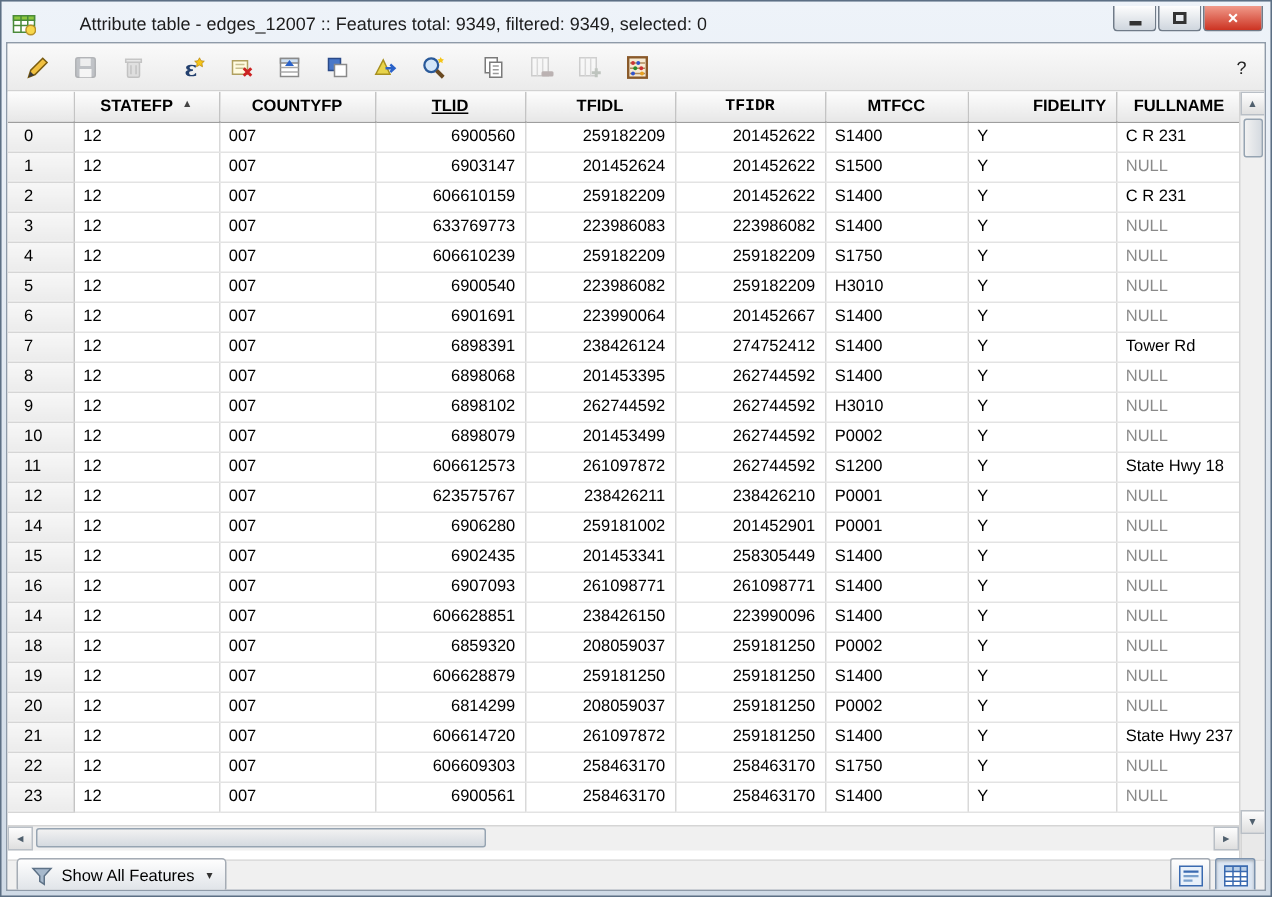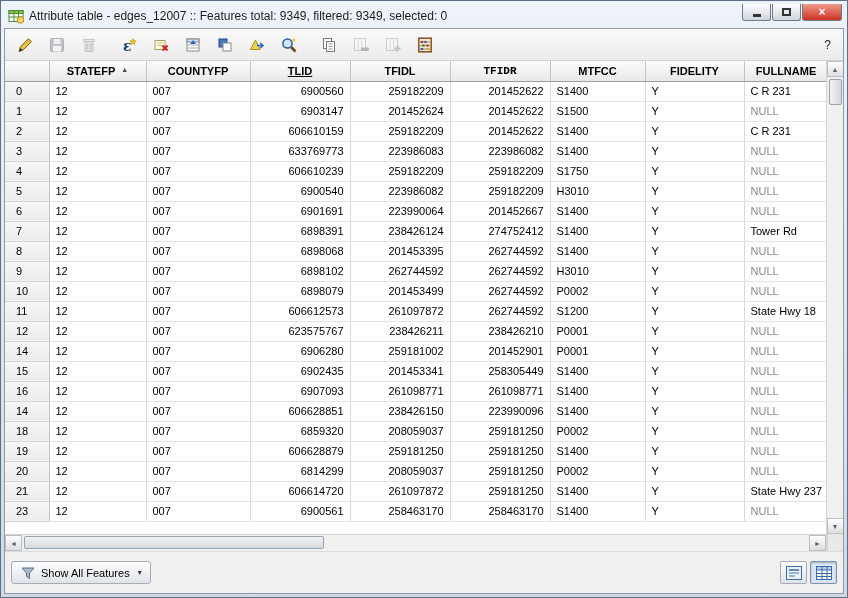--- a/index.html
+++ b/index.html
@@ -5,21 +5,21 @@
   * { box-sizing: border-box; margin: 0; padding: 0; }
   html,body { width:848px; height:598px; overflow:hidden; }
   body { font-family:"Liberation Sans", sans-serif; font-size:11px; color:#000; background:#c8d4e0; }
 
   .window { width:848px; height:598px; background:linear-gradient(#eef3f9,#cfdae6);
             border:1px solid #5c6f84; padding:3px; display:flex; flex-direction:column; }
 
   
   .titlebar { height:24px; display:flex; align-items:center; padding:0 2px 0 4px; }
   .title-icon { width:16px; height:16px; margin-right:5px; flex:0 0 auto; }
-  .title-text { font-size:12px; color:#1c1c1c; white-space:nowrap; overflow:hidden; }
+  .title-text { font-size:12px; color:#1c1c1c; white-space:nowrap; overflow:hidden;margin-left:24px; }
   .win-buttons { margin-left:auto; display:flex; align-items:flex-start; height:100%; padding-top:0; }
   .win-btn { width:29px; height:17px; border:1px solid #707b88; border-top:none; border-radius:0 0 3px 3px;
              background:linear-gradient(#fdfdfd,#cfd6de); display:flex; align-items:center; justify-content:center; margin-left:1px; }
   .win-btn.close { width:40px; background:linear-gradient(#f09a8a,#cc3322); color:#fff; font-weight:bold; font-size:12px; }
   .glyph-min { width:8px; height:3px; background:#333; margin-top:6px; }
   .glyph-max { width:9px; height:8px; border:2px solid #333; }
 
   
   .client { flex:1; background:#f0f0f0; border:1px solid #8f9ba9; display:flex; flex-direction:column; overflow:hidden; }
 
@@ -52,21 +52,21 @@
   .vscroll { width:17px; background:#f0f0f0; border-left:1px solid #d5d5d5; display:flex; flex-direction:column; align-items:center; }
   .hscroll-row { height:17px; display:flex; background:#f0f0f0; border-top:1px solid #d5d5d5; }
   .scroll-arrow { width:17px; height:16px; background:linear-gradient(#fdfdfd,#dfdfdf); border:1px solid #b9bfc6;
                   font-size:7px; color:#50606e; display:flex; align-items:center; justify-content:center; flex:0 0 auto; }
   .vthumb { width:13px; height:26px; margin-top:2px; background:linear-gradient(90deg,#f2f2f2,#d5dae0); border:1px solid #96a4b2; border-radius:2px; }
   .hthumb { height:13px; width:300px; margin:1px 0 0 2px; background:linear-gradient(#f2f2f2,#d5dae0); border:1px solid #96a4b2; border-radius:2px; }
   .htrack { flex:1; display:flex; }
   .corner { width:17px; height:17px; background:#e9e9e9; border-left:1px solid #d5d5d5; }
 
   
-  .footer { height:42px; background:#f0f0f0; border-top:1px solid #dcdcdc; display:flex; align-items:center; padding:0 6px; }
+  .footer { height:20px; background:#f0f0f0; border-top:1px solid #dcdcdc; display:flex; align-items:center; padding:0 6px; }
   .filter-btn { height:23px; display:flex; align-items:center; gap:5px; padding:0 8px; border:1px solid #a5acb5;
                 border-radius:3px; background:linear-gradient(#fefefe,#dfe3e8); }
   .filter-btn .caret { font-size:8px; color:#333; margin-left:3px; }
   .view-toggles { margin-left:auto; display:flex; gap:3px; }
   .view-btn { width:27px; height:23px; border:1px solid #a5acb5; border-radius:2px; background:linear-gradient(#fefefe,#dfe3e8);
               display:flex; align-items:center; justify-content:center; }
   .view-btn.active { background:#dce6f2; border-color:#7d93ad; box-shadow:inset 0 1px 2px rgba(0,0,0,.25); }
 </style>
 </head>
 <body>
@@ -213,21 +213,21 @@
           <table>
             <thead>
               <tr>
                   <th style="width: 44px;"></th>
                   <th style="width: 97px;"><span>STATEFP</span><span class="sort-arrow">▲</span></th>
                   <th style="width: 104px;"><span>COUNTYFP</span></th>
                   <th style="width: 100px; text-decoration: underline;"><span>TLID</span></th>
                   <th style="width: 100px;"><span>TFIDL</span></th>
                   <th style="width: 100px; font-family: Liberation Mono, monospace;"><span>TFIDR</span></th>
                   <th style="width: 95px;"><span>MTFCC</span></th>
-                  <th style="width: 99px;"><span>FIDELITY</span></th>
+                  <th style="width: 99px; text-align: right;"><span>FIDELITY</span></th>
                   <th style="width: 84px;"><span>FULLNAME</span></th>
                 </tr>
             </thead>
             <tbody>
                 <tr>
                   <td class="rownum">0</td>
                   <td class="cell align-left">12</td>
                   <td class="cell align-left">007</td>
                   <td class="cell align-right">6900560</td>
                   <td class="cell align-right">259182209</td>
@@ -448,20 +448,31 @@
                 <tr>
                   <td class="rownum">21</td>
                   <td class="cell align-left">12</td>
                   <td class="cell align-left">007</td>
                   <td class="cell align-right">606614720</td>
                   <td class="cell align-right">261097872</td>
                   <td class="cell align-right">259181250</td>
                   <td class="cell align-left">S1400</td>
                   <td class="cell align-left">Y</td>
                   <td class="cell align-left">State Hwy 237</td>
+                </tr>
+                <tr>
+                  <td class="rownum">22</td>
+                  <td class="cell align-left">12</td>
+                  <td class="cell align-left">007</td>
+                  <td class="cell align-right">606609303</td>
+                  <td class="cell align-right">258463170</td>
+                  <td class="cell align-right">258463170</td>
+                  <td class="cell align-left">S1750</td>
+                  <td class="cell align-left">Y</td>
+                  <td class="cell align-left null">NULL</td>
                 </tr>
                 <tr>
                   <td class="rownum">23</td>
                   <td class="cell align-left">12</td>
                   <td class="cell align-left">007</td>
                   <td class="cell align-right">6900561</td>
                   <td class="cell align-right">258463170</td>
                   <td class="cell align-right">258463170</td>
                   <td class="cell align-left">S1400</td>
                   <td class="cell align-left">Y</td>

